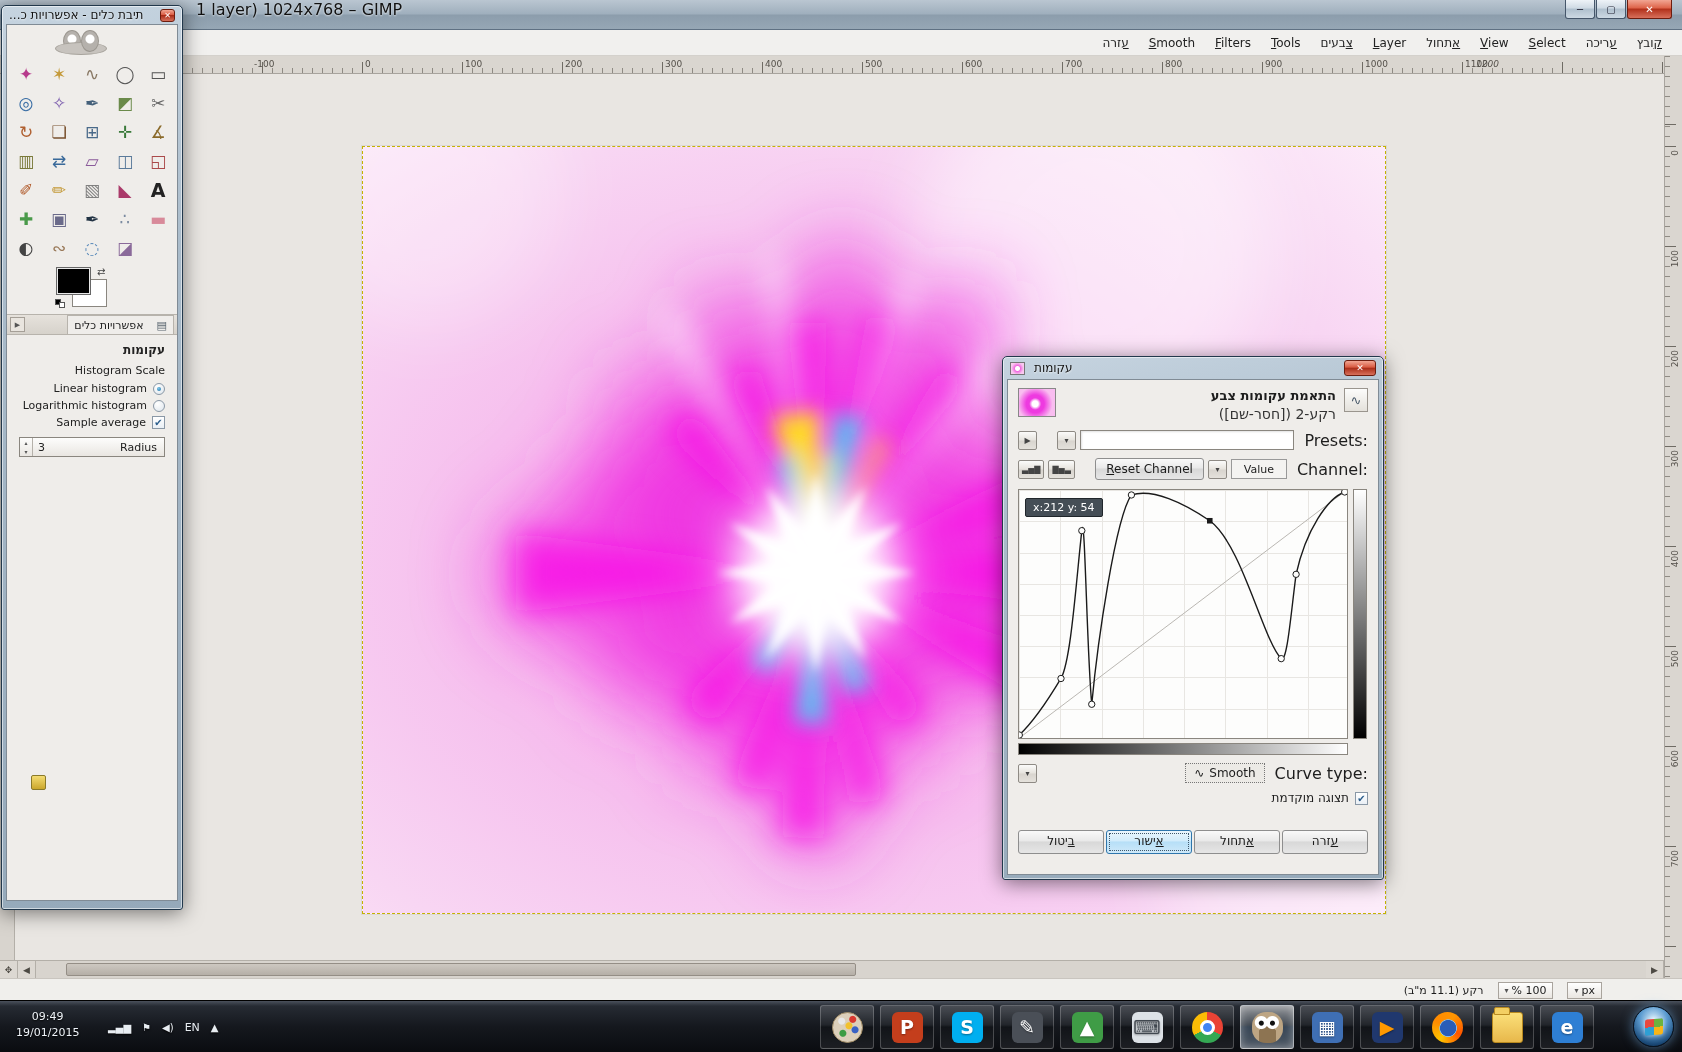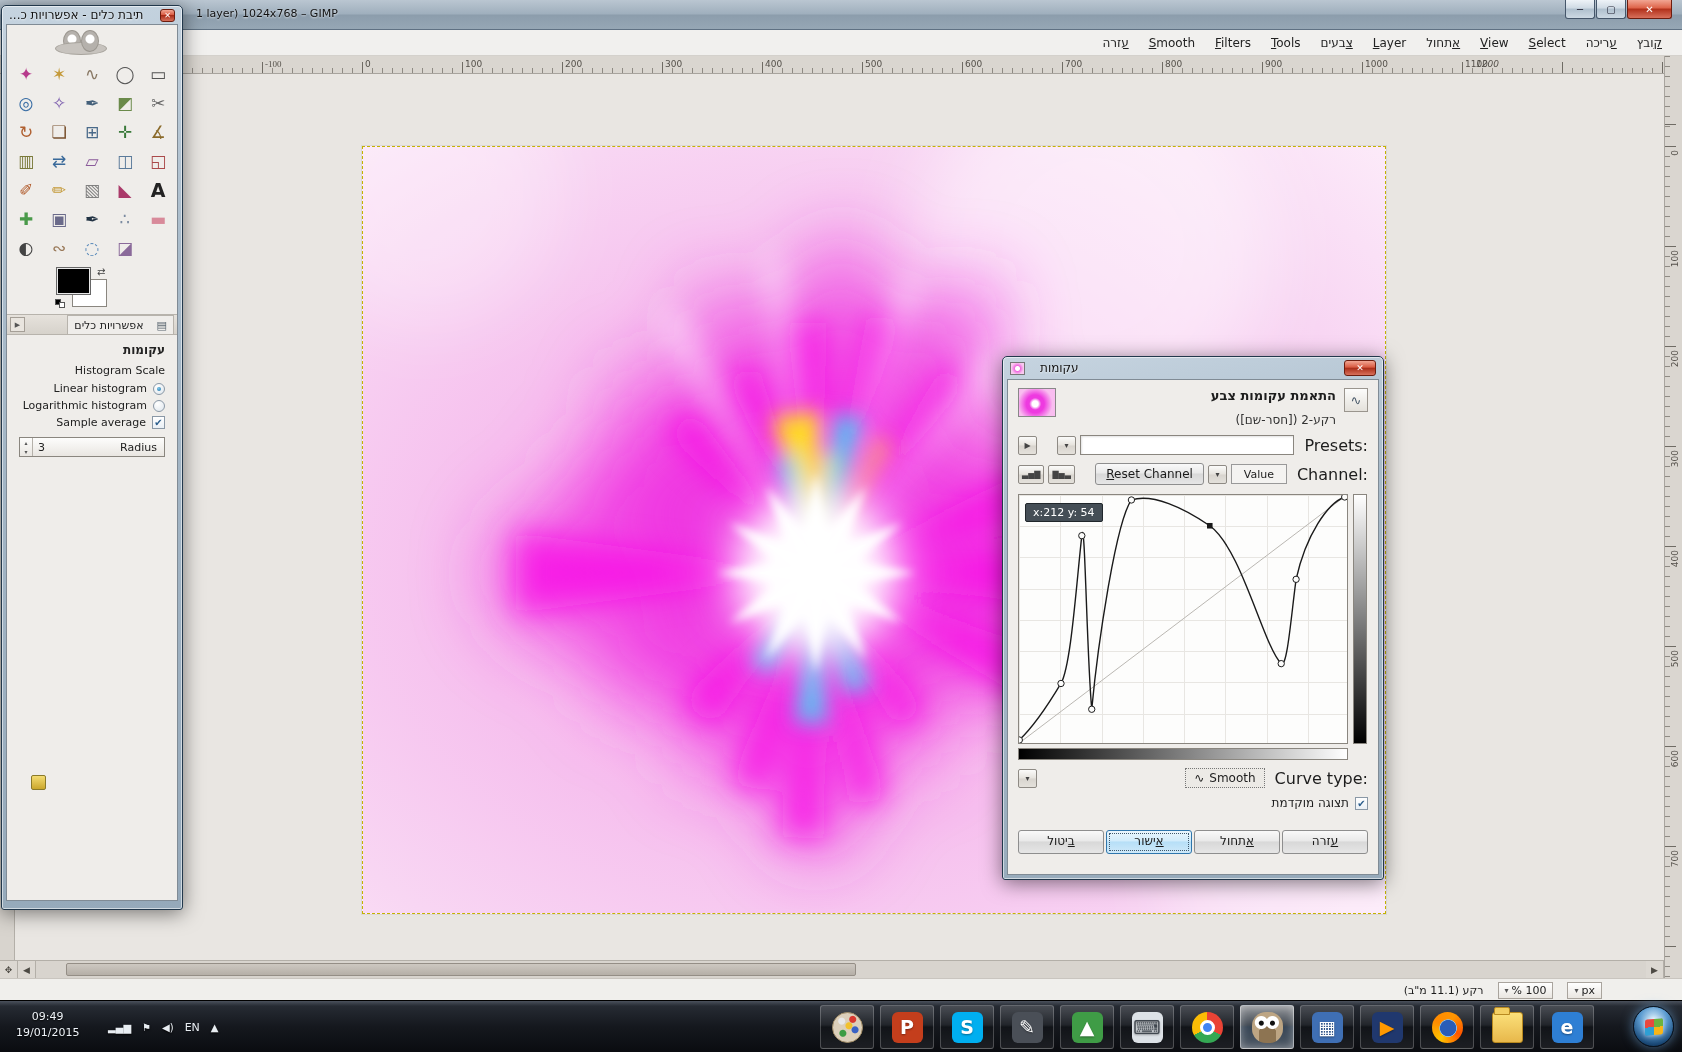--- a/index.html
+++ b/index.html
@@ -3,21 +3,21 @@
 <meta charset="utf-8">
 <style>
 *{margin:0;padding:0;box-sizing:border-box}
 html,body{width:1682px;height:1052px;overflow:hidden}
 body{font-family:"DejaVu Sans","Liberation Sans",sans-serif;font-size:12px;color:#1d1d1d;background:#000}
 #screen{position:relative;width:1682px;height:1052px;background:#e9e6e2;overflow:hidden}
 
 
 #titlebar{position:absolute;left:0;top:0;width:1682px;height:30px;
  background:linear-gradient(#bac6d1,#9fafbd 48%,#8c9dac 52%,#96a7b5);border-bottom:1px solid #5f7183}
-#title-text{position:absolute;left:196px;top:7px;font-size:11px;color:#111;text-shadow:0 1px 2px rgba(255,255,255,.7)}
+#title-text{position:absolute;left:196px;top:0;font-size:16px;color:#111;text-shadow:0 1px 2px rgba(255,255,255,.7)}
 #win-controls{position:absolute;right:10px;top:0;display:flex}
 .win-btn{width:30px;height:19px;border:1px solid #45566a;border-top:none;display:flex;align-items:center;justify-content:center;
  font-size:10px;color:#223;background:linear-gradient(#eef3f8,#cfdae4 45%,#aebfcd 50%,#cdd9e3);border-radius:0 0 3px 3px;margin-left:1px}
 .win-btn.close{width:45px;color:#fff;background:linear-gradient(#f2a693,#dd6248 45%,#b1301a 50%,#d8705b);border-color:#6d1d0f}
 
 #menubar{position:absolute;left:0;top:30px;width:1682px;height:26px;background:#f1f0ee;border-bottom:1px solid #d4d1cc;
  direction:rtl;display:flex;align-items:center;padding:0 10px}
 .menu-item{display:inline-block;padding:3px 10px;font-size:12px;color:#222;cursor:default}
 .menu-item::first-letter{text-decoration:underline}
 
@@ -49,21 +49,21 @@
 #hscroll .thumb{position:absolute;left:30px;top:2px;width:790px;height:13px;background:linear-gradient(#cdc8c1,#b5afa7);border:1px solid #948e86;border-radius:2px}
 #statusbar{position:absolute;left:0;top:978px;width:1682px;height:22px;background:#f0efec;border-top:1px solid #c9c5bf;font-size:11px}
 #statusbar .sb-right{position:absolute;right:80px;top:0;height:22px;display:flex;align-items:center;gap:14px}
 .mini-combo{display:flex;align-items:center;gap:3px;border:1px solid #a9a49d;background:linear-gradient(#fff,#e9e6e1);padding:0 6px;height:17px;font-size:11px}
 .mc-arrow{font-size:8px;color:#555}
 
 
 .aero{position:absolute;border:1px solid #22384c;border-radius:5px 5px 3px 3px;
  background:linear-gradient(170deg,#c6d4e0,#a9bbca 30%,#95a9ba);
  box-shadow:0 3px 20px rgba(0,0,0,.5),inset 0 0 0 1px rgba(255,255,255,.55);padding:0 4px 4px}
-.aero-title{height:22px;display:flex;align-items:center;gap:15px;padding:0 3px}
+.aero-title{height:22px;display:flex;align-items:center;gap:9px;padding:0 3px}
 .aero-title .t-text{flex:1;font-size:12px;color:#101010;text-shadow:0 1px 2px rgba(255,255,255,.8);
  direction:rtl;text-align:left;white-space:nowrap;overflow:hidden}
 .mini-close{width:32px;height:16px;display:flex;align-items:center;justify-content:center;font-size:9px;color:#fff;
  background:linear-gradient(#f2a693,#d85a41 45%,#a92c17 50%,#d8705b);border:1px solid #6d1d0f;border-radius:3px}
 .aero-body{background:#efedea;border:1px solid #808b95;height:calc(100% - 22px);position:relative;overflow:hidden}
 
 
 #toolbox{left:1px;top:5px;width:182px;height:905px;z-index:40}
 #toolbox .aero-title{height:18px}
 #toolbox .m-close{width:15px;height:13px;font-size:8px}
@@ -103,21 +103,21 @@
 #preset-ic{position:absolute;left:24px;bottom:110px;width:15px;height:15px;border:1px solid #8a7a2a;border-radius:2px;background:linear-gradient(#f4dc72,#cba72c)}
 
 
 #curves-dialog{left:1002px;top:356px;width:382px;height:524px;z-index:60}
 #dlg-icon{width:15px;height:13px;border:1px solid #777;background:radial-gradient(circle at 50% 50%,#fff 0 2px,#f06ae0 3px,#f9c8f0 70%)}
 #dlg-body{padding:8px 10px}
 #dlg-header{display:flex;align-items:flex-start;gap:8px}
 #dlg-thumb{width:38px;height:29px;border:1px solid #888;background:radial-gradient(circle at 45% 55%,#fff 0 3px,#ee3ae0 6px 9px,#f9bdf0 70%)}
 #dlg-htext{flex:1;text-align:right;direction:rtl}
 #dlg-heading{font-weight:bold;font-size:13px}
-#dlg-subheading{font-size:12px;color:#333;margin-top:10px}
+#dlg-subheading{font-size:14px;color:#333;margin-top:3px}
 #dlg-hicon{width:24px;height:24px;border:1px solid #9a958e;background:linear-gradient(#fcfcfb,#e4e1db);display:flex;align-items:center;justify-content:center;color:#456;font-size:13px}
 .dlg-row{display:flex;align-items:center;margin-top:8px;gap:4px}
 .mini-btn{height:19px;min-width:19px;display:flex;align-items:center;justify-content:center;border:1px solid #8e8a84;border-radius:2px;
  background:linear-gradient(#fbfbfa,#e6e3dd 48%,#d8d4ce 52%,#e4e1db);font-size:8px;color:#444;padding:0 3px}
 .entry{flex:1;height:20px;background:#fff;border:1px solid #8a867f;box-shadow:inset 1px 1px 2px rgba(0,0,0,.12)}
 .dlg-label{font-size:16px;margin-left:6px;white-space:nowrap}
 .btn{display:block;text-align:center;line-height:21px;height:24px;border:1px solid #8e8e8e;border-radius:3px;
  background:linear-gradient(#f9f9f9,#e9e9e9 45%,#d8d8d8 50%,#e6e6e6);font-size:12px;color:#1a1a1a;padding:0 10px}
 .btn.u::first-letter{text-decoration:underline}
 .btn.focus{border-color:#2f76ac;background:linear-gradient(#ebf6fd,#d2ecfb 45%,#b6dff7 50%,#cfe9f9);outline:1px dotted #41586b;outline-offset:-4px}
@@ -198,21 +198,21 @@
       <span class="menu-item">צבעים</span>
       <span class="menu-item">Tools</span>
       <span class="menu-item">Filters</span>
       <span class="menu-item">Smooth</span>
       <span class="menu-item">עזרה</span>
     </div>
 
   <div id="ruler-h">
     <div class="ticks-minor"></div>
     <div class="ticks-major"></div>
-  <span class="hr-label" style="left: 265px; font-family: Liberation Serif, serif;">-100</span>
+  <span class="hr-label" style="left: 254px;">-100</span>
       <span class="hr-label" style="left: 365px;">0</span>
       <span class="hr-label" style="left: 465px;">100</span>
       <span class="hr-label" style="left: 565px;">200</span>
       <span class="hr-label" style="left: 665px;">300</span>
       <span class="hr-label" style="left: 765px;">400</span>
       <span class="hr-label" style="left: 865px;">500</span>
       <span class="hr-label" style="left: 965px;">600</span>
       <span class="hr-label" style="left: 1065px;">700</span>
       <span class="hr-label" style="left: 1165px;">800</span>
       <span class="hr-label" style="left: 1265px;">900</span>

